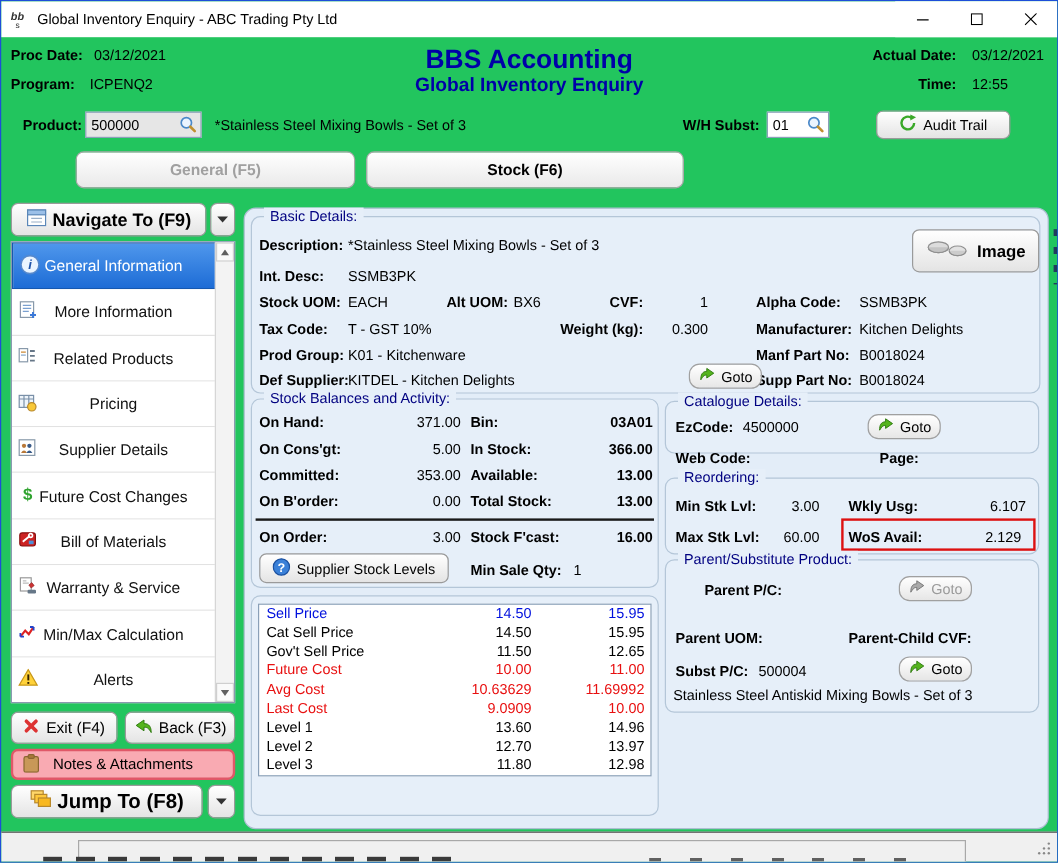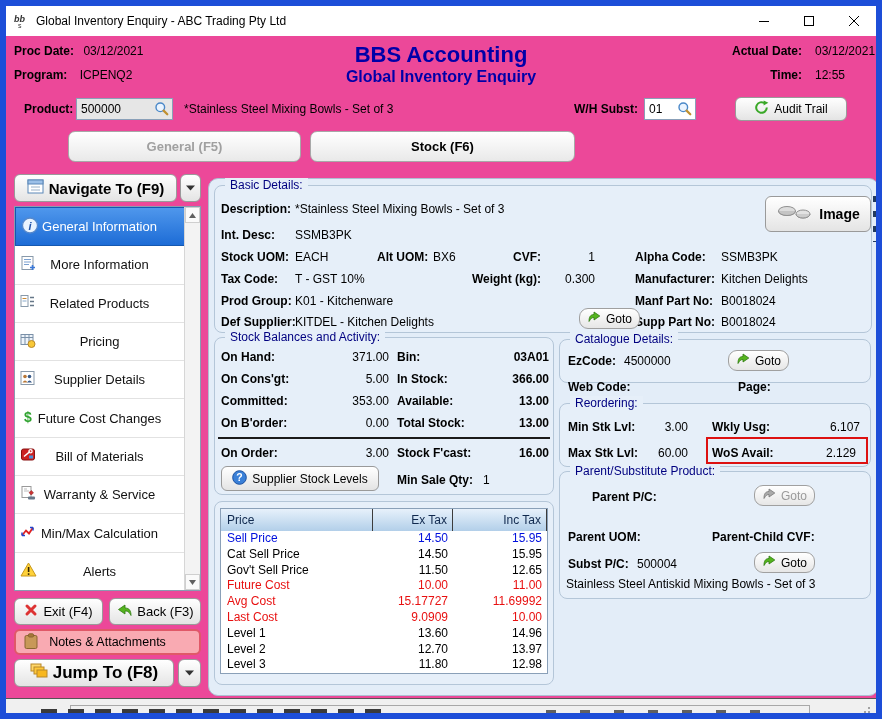--- a/index.html
+++ b/index.html
@@ -1,18 +1,18 @@
 <!DOCTYPE html>
 <html><head>
 <meta charset="utf-8">
 <style>
   * { margin:0; padding:0; box-sizing:border-box; }
   body { font-family:"Liberation Sans", sans-serif; background:#c8c8c8; }
-  .screen { position:relative; width:882px; height:719px; background:#ec4899;
-            border:6px solid #1d4ed8; overflow:hidden; font-size:12px; color:#000; }
+  .screen { position:relative; width:882px; height:719px; background:#22c55e;
+            border:1px solid #1d4ed8; overflow:hidden; font-size:12px; color:#000; }
 
   
   .titlebar { position:absolute; left:0; top:0; right:0; height:30px; background:#fff; }
   .titlebar .app-ico { position:absolute; left:8px; top:7px; }
   .titlebar .ttl { position:absolute; left:30px; top:8px; font-size:12px; }
   .wincontrols { position:absolute; right:0; top:0; height:30px; display:flex; }
   .wc { width:45px; height:30px; border:none; background:#fff; display:flex; align-items:center; justify-content:center; }
 
   
   .lbl { font-weight:bold; }
@@ -396,25 +396,20 @@
               <text x="7.5" y="11.4" text-anchor="middle" font-size="10.5" font-weight="bold" fill="#fff">?</text>
             </svg></span>
         <span>Supplier Stock Levels</span>
       </button>
       <span class="fl lbl" style="left:182px; top:135px;">Min Sale Qty:</span>
       <span class="fl" style="left:268px; top:135px;">1</span>
     </div>
 
     <div class="panel" style="left:5px; top:322px; width:340px; height:184px;">
       <div class="ptable">
-        <div class="phead">
-          <span class="h1">Price</span>
-          <span class="h2">Ex Tax</span>
-          <span class="h3">Inc Tax</span>
-        </div>
         <div class="prow c-blue">
             <span class="c1">Sell Price</span>
             <span class="c2">14.50</span>
             <span class="c3">15.95</span>
           </div>
         <div class="prow">
             <span class="c1">Cat Sell Price</span>
             <span class="c2">14.50</span>
             <span class="c3">15.95</span>
           </div>
@@ -423,21 +418,21 @@
             <span class="c2">11.50</span>
             <span class="c3">12.65</span>
           </div>
         <div class="prow c-red">
             <span class="c1">Future Cost</span>
             <span class="c2">10.00</span>
             <span class="c3">11.00</span>
           </div>
         <div class="prow c-red">
             <span class="c1">Avg Cost</span>
-            <span class="c2">15.17727</span>
+            <span class="c2">10.63629</span>
             <span class="c3">11.69992</span>
           </div>
         <div class="prow c-red">
             <span class="c1">Last Cost</span>
             <span class="c2">9.0909</span>
             <span class="c3">10.00</span>
           </div>
         <div class="prow">
             <span class="c1">Level 1</span>
             <span class="c2">13.60</span>

